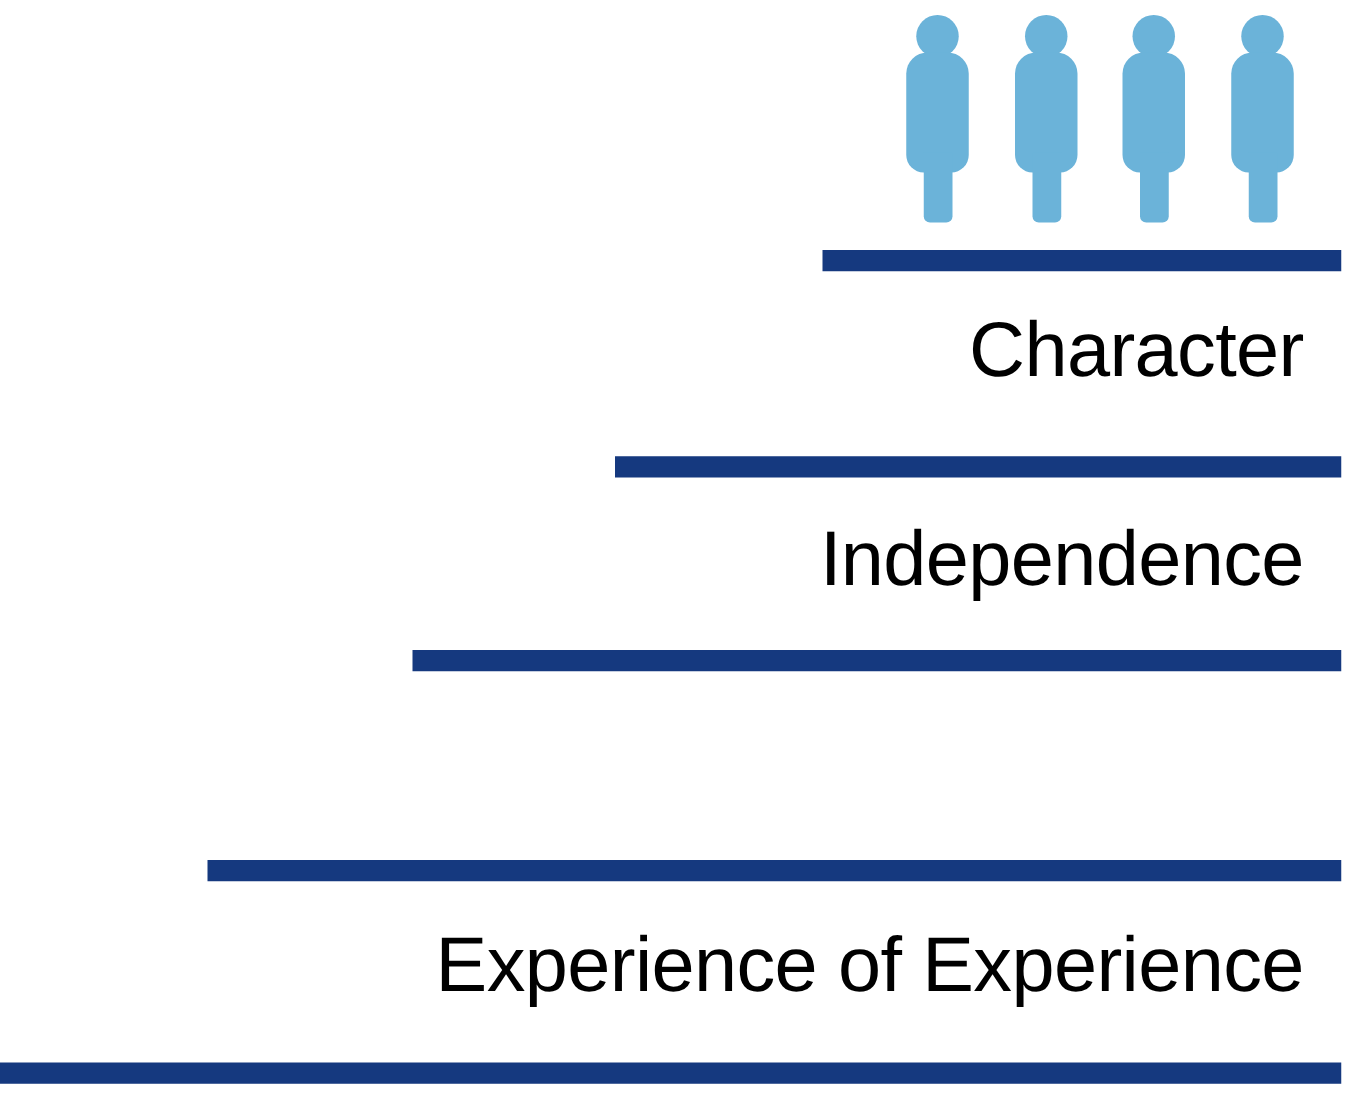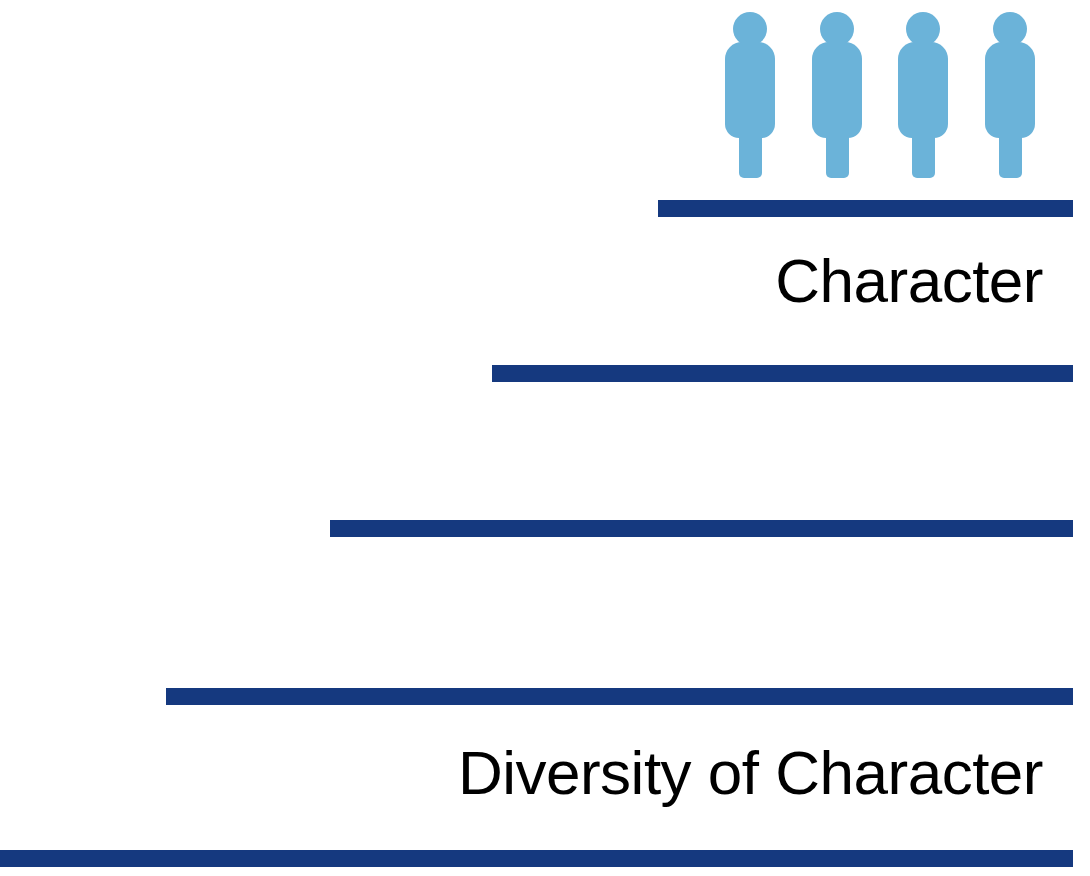--- a/index.html
+++ b/index.html
@@ -112,15 +112,16 @@
     </div>
   </div>
 
   <div class="bar" style="left: 658px; top: 200px; width: 415px;"></div>
   <div class="bar" style="left: 492px; top: 365px; width: 581px;"></div>
   <div class="bar" style="left: 330px; top: 520px; width: 743px;"></div>
   <div class="bar" style="left: 166px; top: 688px; width: 907px;"></div>
   <div class="bar" style="left: 0px; top: 850px; width: 1073px;"></div>
 
   <div class="label" style="top: 248px;">Character</div>
-  <div class="label" style="top: 740px;">Diversity of Character</div>
+  <div class="label" style="top: 415px;">Independence</div>
+  <div class="label" style="top: 740px;">Experience of Experience</div>
 
 </div>
 
 </body></html>

